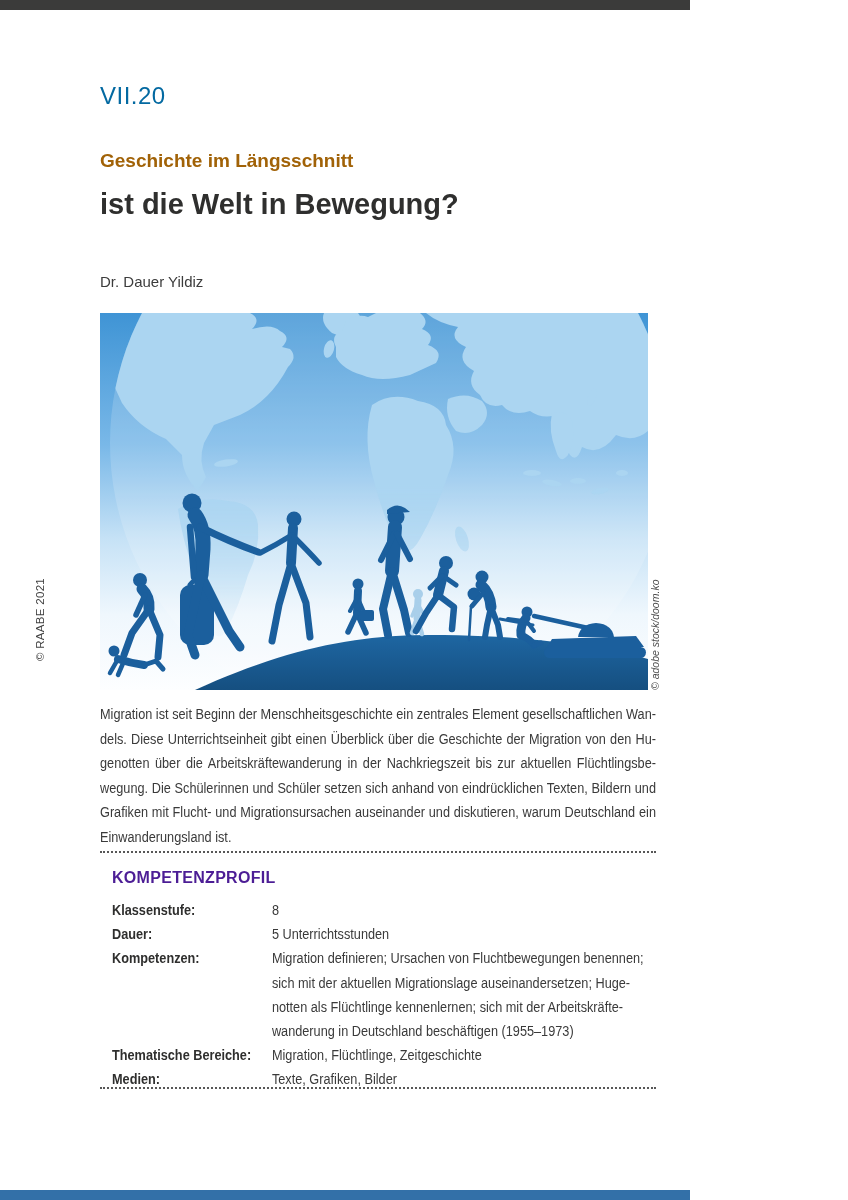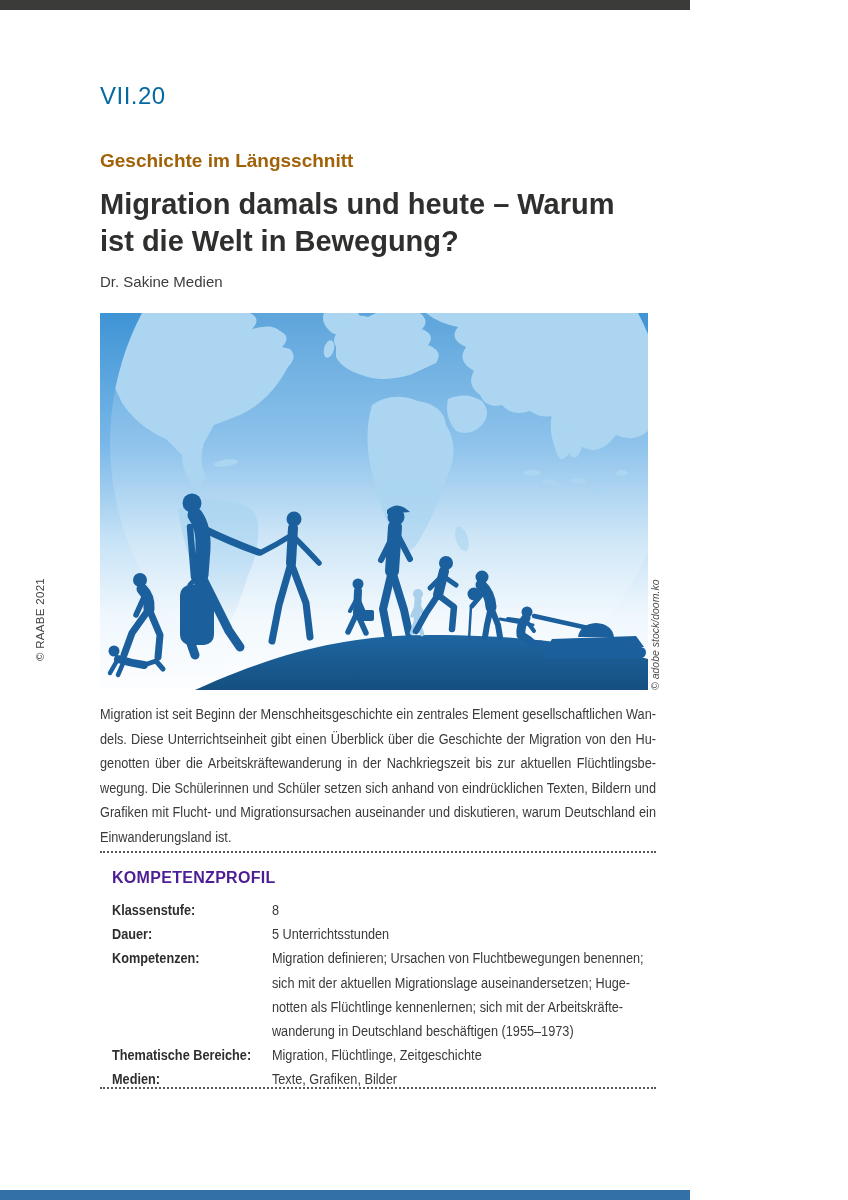--- a/index.html
+++ b/index.html
@@ -52,24 +52,23 @@
 </head>
 <body>
 
 <div class="top-bar"></div>
 
 <div class="side-copy">© RAABE 2021</div>
 
 <div class="pagenum">VII.20</div>
 <div class="series">Geschichte im Längsschnitt</div>
 <div class="title">
-  <div>Migration damals und heute – Warum</div>
   <div>ist die Welt in Bewegung?</div>
 </div>
-<div class="author">Dr. Sakine Medien</div>
+<div class="author">Dr. Dauer Yildiz</div>
 
 <figure class="illustration">
   <svg width="548" height="377" viewBox="0 0 548 377" xmlns="http://www.w3.org/2000/svg">
     <defs>
       <linearGradient id="sky" x1="0" y1="0" x2="0" y2="1">
         <stop offset="0" stop-color="#3f94d5"></stop>
         <stop offset="0.35" stop-color="#79b8e8"></stop>
         <stop offset="0.60" stop-color="#c6e2f6"></stop>
         <stop offset="0.80" stop-color="#eff7fd"></stop>
         <stop offset="1" stop-color="#fdfeff"></stop>

